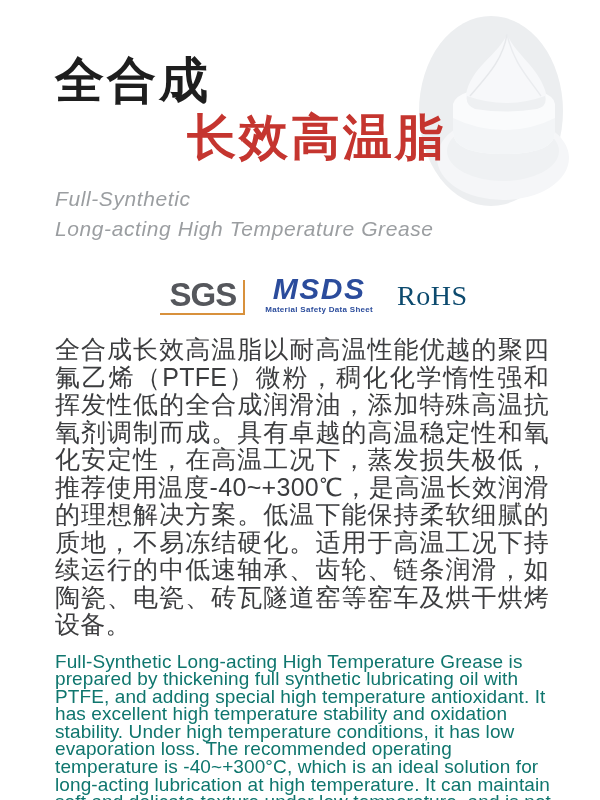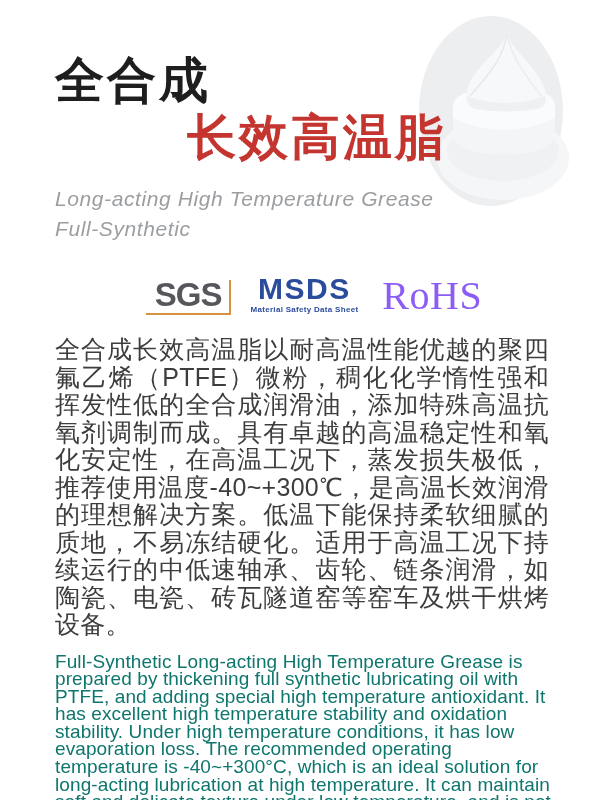--- a/index.html
+++ b/index.html
@@ -73,36 +73,37 @@
     flex-direction:column;
     align-items:center;
     padding-bottom:4px;
   }
   .msds-main{
     font-size:30px;
     line-height:28px;
     font-weight:700;
     color:#2b4c9c;
     letter-spacing:1.5px;
+    font-style:italic;
   }
   .msds-sub{
     font-size:8px;
     font-weight:700;
     color:#2b4c9c;
     letter-spacing:0.3px;
     margin-top:2px;
     white-space:nowrap;
   }
   .rohs{
     margin-left:24px;
     font-family:"Liberation Serif", serif;
-    font-size:40px;
+    font-size:28px;
     line-height:36px;
     font-weight:400;
-    color:#8b5cf6;
+    color:#0c4a6e;
     padding-bottom:4px;
     letter-spacing:0.5px;
   }
   .desc-cn{
     margin-top:18px;
     width:494px;
     font-size:25px;
     line-height:27.5px;
     color:#3c3d3f;
     text-align:justify;
@@ -137,22 +138,22 @@
   <path d="M104 26 C110 54 124 68 138 88" stroke="#eaecef" stroke-width="1.5" fill="none"></path>
   <path d="M64 88 Q103 102 142 88 Q145 98 134 101 Q104 106 72 101 Q62 97 64 88 Z" fill="#eef0f2"></path>
 </svg>
 
 <div class="content">
 
   <div class="title-cn">全合成</div>
   <div class="title-cn red">长效高温脂</div>
 
   <div class="subtitle">
+    <div>Full-Synthetic</div>
     <div>Long-acting High Temperature Grease</div>
-    <div>Full-Synthetic</div>
   </div>
 
   <div class="logos">
     <div class="sgs">
       <span class="sgs-text">SGS</span>
       <span class="sgs-hline"></span>
       <span class="sgs-vline"></span>
     </div>
     <div class="msds">
       <span class="msds-main">MSDS</span>

